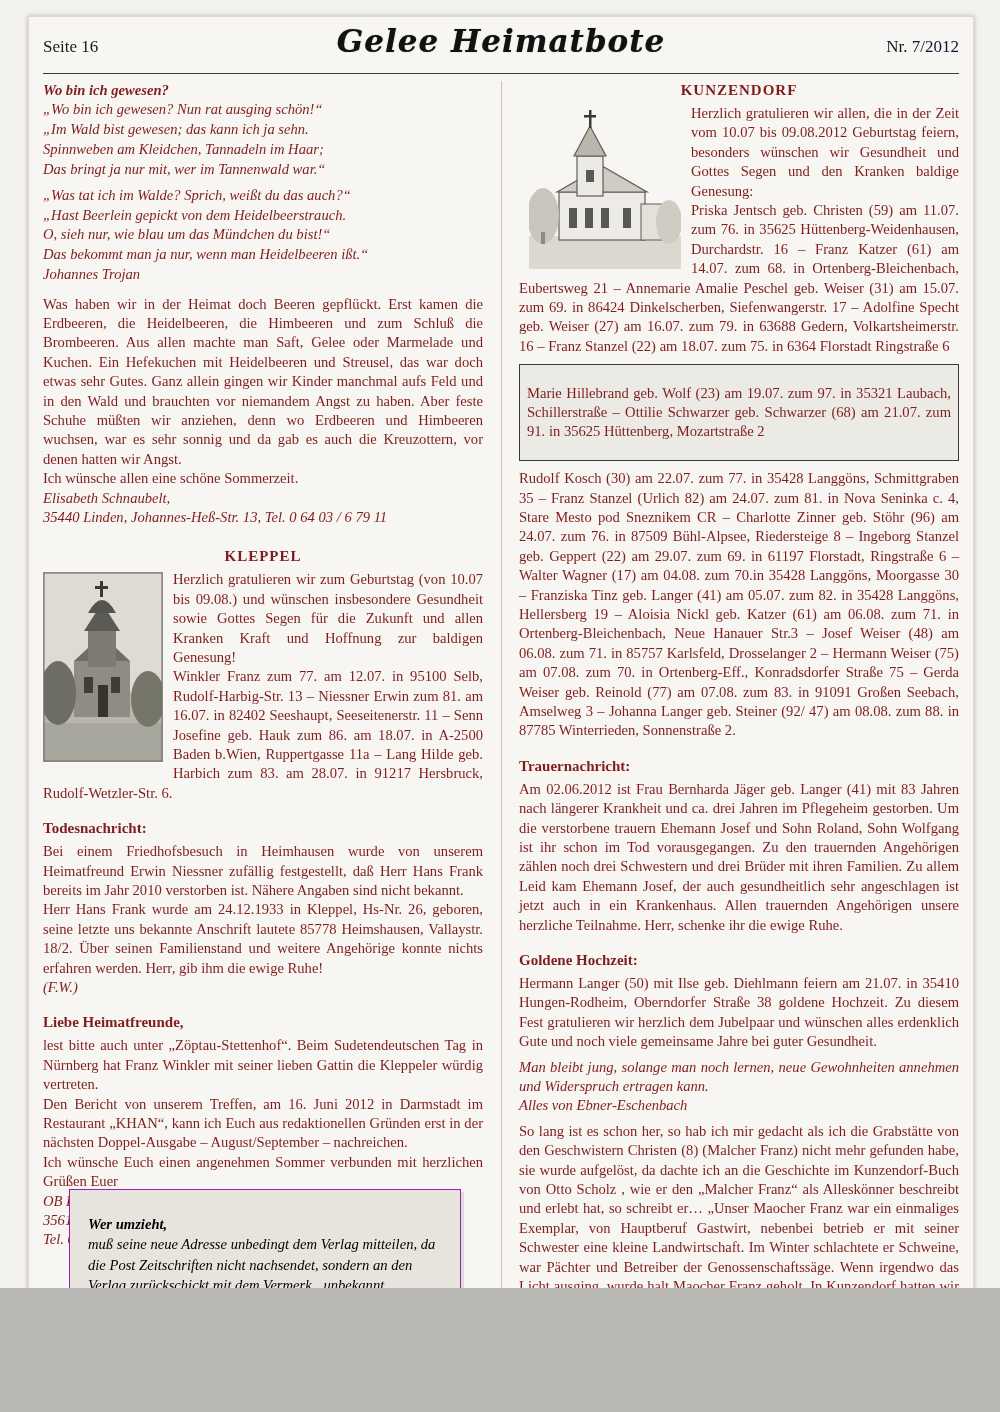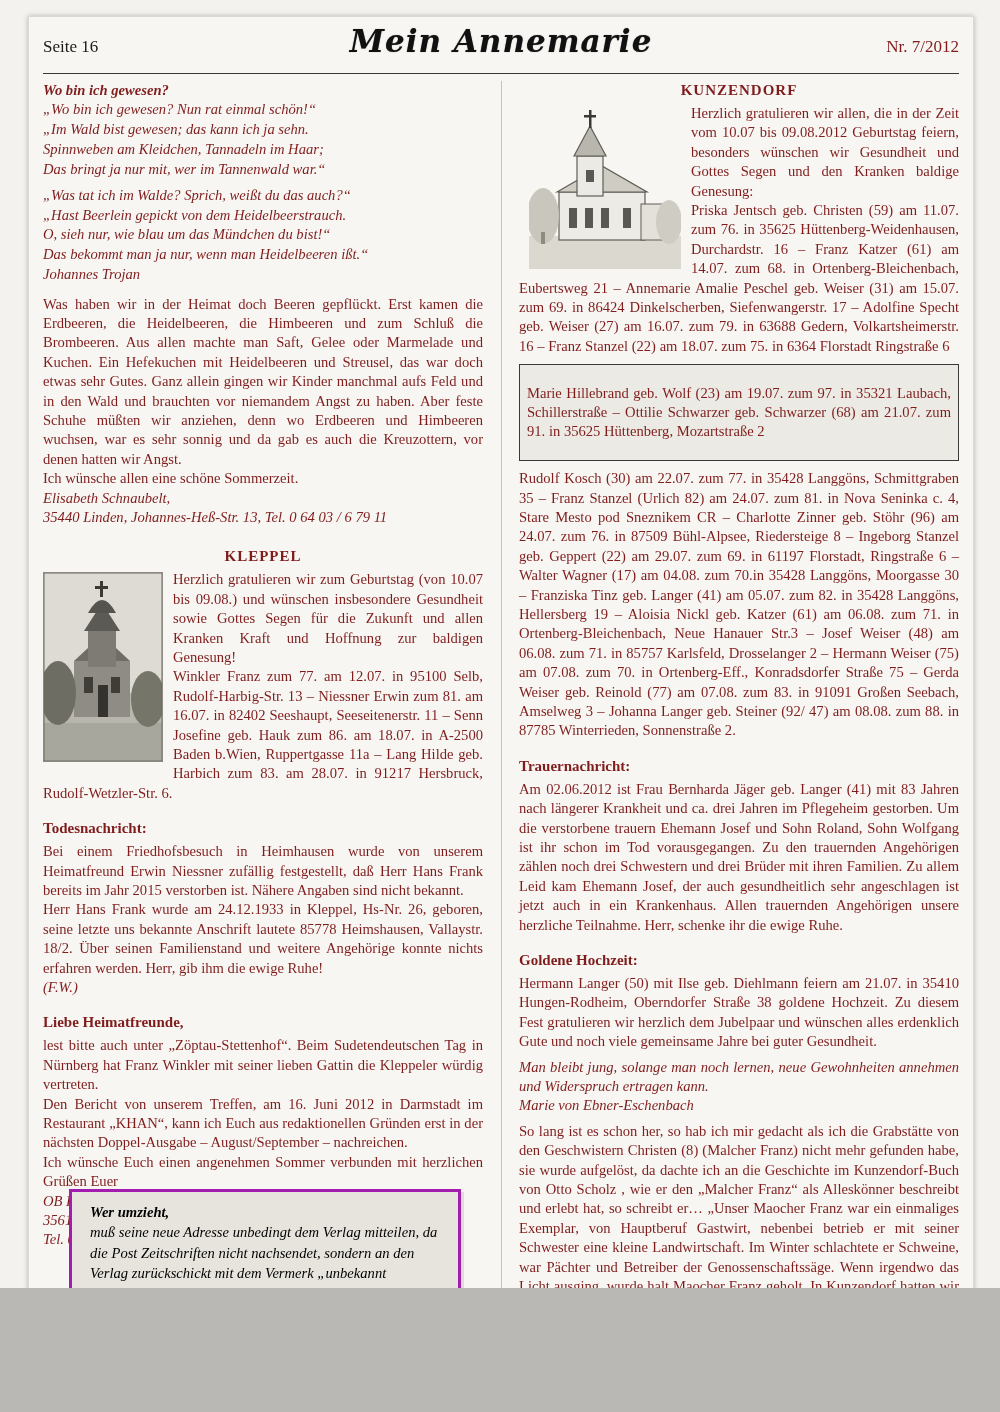--- a/index.html
+++ b/index.html
@@ -11,21 +11,21 @@
       radial-gradient(circle at 20% 30%, rgba(0,0,0,0.015) 0 2px, transparent 3px),
       radial-gradient(circle at 70% 60%, rgba(0,0,0,0.012) 0 2px, transparent 3px);
   }
   .paper{
     position:absolute;left:28px;top:16px;width:944px;height:1380px;
     background:#f7f6f2;box-shadow:0 0 5px rgba(0,0,0,0.25);
     border:1px solid #ddd9d2;
   }
   .masthead{position:absolute;left:0;top:0;width:944px;height:58px;}
   .mast-left{position:absolute;left:14px;top:20px;font-size:17px;color:#1a1a1a;}
-  .mast-right{position:absolute;right:14px;top:20px;font-size:17px;color:#7f1d1d;}
+  .mast-right{position:absolute;right:14px;top:20px;font-size:17px;color:#0f172a;}
   .mast-title{
     position:absolute;left:50%;top:6px;transform:translateX(-50%);
     font-family:"DejaVu Serif", serif;font-weight:bold;font-style:italic;
     font-size:31px;letter-spacing:1px;color:#111;
     text-shadow:0 0 1px rgba(0,0,0,0.5);
   }
   .rule{position:absolute;left:14px;top:56px;width:916px;height:1px;background:#3a3a3a;}
   .cols{position:absolute;left:14px;top:64px;width:916px;height:1300px;}
   .col{position:absolute;top:0;width:440px;font-size:14.6px;line-height:1.33;color:#7f1d1d;text-align:justify;}
   .col.left{left:0;}
@@ -47,47 +47,47 @@
   .figure2{
     float:left;width:152px;height:165px;margin:0 10px 4px 10px;
     background:#f7f6f2;position:relative;overflow:hidden;
   }
   .box{
     border:1px solid #3a3a3a;padding:19px 7px;margin:8px 0 8px 0;background:#eceae4;
     font-size:14.6px;line-height:1.3;
   }
   .noticebox{
     position:absolute;left:40px;top:1172px;width:392px;height:182px;
-    border:3px solid #a21caf;background:#e6e4dd;
+    border:1px solid #a21caf;background:#e6e4dd;
     box-shadow:3px 3px 0 rgba(0,0,0,0.10);
-    padding:10px 18px;box-sizing:border-box;
+    padding:24px 18px;box-sizing:border-box;
     font-style:italic;font-size:14.6px;line-height:1.4;
   }
   svg{display:block;}
 </style>
 </head>
 <body>
 
 <div class="page">
   <div class="paper">
 
     <div class="masthead">
       <div class="mast-left">Seite 16</div>
-      <div class="mast-title">Mein Annemarie</div>
+      <div class="mast-title">Gelee Heimatbote</div>
       <div class="mast-right">Nr. 7/2012</div>
     </div>
     <div class="rule"></div>
 
     <div class="cols">
       <div class="vrule"></div>
 
       <div class="col left">
 
         <p class="b ital">Wo bin ich gewesen?</p>
-        <p class="poem">„Wo bin ich gewesen? Nun rat einmal schön!“</p>
+        <p class="poem">„Wo bin ich gewesen? Nun rat ausging schön!“</p>
         <p class="poem">„Im Wald bist gewesen; das kann ich ja sehn.</p>
         <p class="poem">Spinnweben am Kleidchen, Tannadeln im Haar;</p>
         <p class="poem">Das bringt ja nur mit, wer im Tannenwald war.“</p>
         <div class="sp-s"></div>
         <p class="poem">„Was tat ich im Walde? Sprich, weißt du das auch?“</p>
         <p class="poem">„Hast Beerlein gepickt von dem Heidelbeerstrauch.</p>
         <p class="poem">O, sieh nur, wie blau um das Mündchen du bist!“</p>
         <p class="poem">Das bekommt man ja nur, wenn man Heidelbeeren ißt.“</p>
         <p class="sig">Johannes Trojan</p>
 
@@ -123,21 +123,21 @@
             <ellipse cx="104" cy="126" rx="17" ry="28" fill="#767569"></ellipse>
             <rect x="0" y="0" width="118" height="188" fill="none" stroke="#6b6861" stroke-width="1"></rect>
           </svg>
         </div>
 
         <p>Herzlich gratulieren wir zum Geburtstag (von 10.07 bis 09.08.) und wünschen insbesondere Gesundheit sowie Gottes Segen für die Zukunft und allen Kranken Kraft und Hoffnung zur baldigen Genesung!</p>
         <p>Winkler Franz zum 77. am 12.07. in 95100 Selb, Rudolf-Harbig-Str. 13 – Niessner Erwin zum 81. am 16.07. in 82402 Seeshaupt, Seeseitenerstr. 11 – Senn Josefine geb. Hauk zum 86. am 18.07. in A-2500 Baden b.Wien, Ruppertgasse 11a – Lang Hilde geb. Harbich zum 83. am 28.07. in 91217 Hersbruck, Rudolf-Wetzler-Str. 6.</p>
 
         <div class="sp-s"></div>
         <p class="head">Todesnachricht:</p>
-        <p>Bei einem Friedhofsbesuch in Heimhausen wurde von unserem Heimatfreund Erwin Niessner zufällig festgestellt, daß Herr Hans Frank bereits im Jahr 2015 verstorben ist. Nähere Angaben sind nicht bekannt.</p>
+        <p>Bei einem Friedhofsbesuch in Heimhausen wurde von unserem Heimatfreund Erwin Niessner zufällig festgestellt, daß Herr Hans Frank bereits im Jahr 2010 verstorben ist. Nähere Angaben sind nicht bekannt.</p>
         <p>Herr Hans Frank wurde am 24.12.1933 in Kleppel, Hs-Nr. 26, geboren, seine letzte uns bekannte Anschrift lautete 85778 Heimshausen, Vallaystr. 18/2. Über seinen Familienstand und weitere Angehörige konnte nichts erfahren werden. Herr, gib ihm die ewige Ruhe!</p>
         <p class="sig">(F.W.)</p>
 
         <div class="sp-s"></div>
         <p class="head">Liebe Heimatfreunde,</p>
         <p>lest bitte auch unter „Zöptau-Stettenhof“. Beim Sudetendeutschen Tag in Nürnberg hat Franz Winkler mit seiner lieben Gattin die Kleppeler würdig vertreten.</p>
         <p>Den Bericht von unserem Treffen, am 16. Juni 2012 in Darmstadt im Restaurant „KHAN“, kann ich Euch aus redaktionellen Gründen erst in der nächsten Doppel-Ausgabe – August/September – nachreichen.</p>
         <p>Ich wünsche Euch einen angenehmen Sommer verbunden mit herzlichen Grüßen Euer</p>
         <p class="sig">OB Franz Tinz,</p>
         <p class="sig">35614 Aßlar, Freiherr-vom-Stein-Str. 30,</p>
@@ -187,21 +187,21 @@
         <div class="sp-s"></div>
         <p class="head">Trauernachricht:</p>
         <p>Am 02.06.2012 ist Frau Bernharda Jäger geb. Langer (41) mit 83 Jahren nach längerer Krankheit und ca. drei Jahren im Pflegeheim gestorben. Um die verstorbene trauern Ehemann Josef und Sohn Roland, Sohn Wolfgang ist ihr schon im Tod vorausgegangen. Zu den trauernden Angehörigen zählen noch drei Schwestern und drei Brüder mit ihren Familien. Zu allem Leid kam Ehemann Josef, der auch gesundheitlich sehr angeschlagen ist jetzt auch in ein Krankenhaus. Allen trauernden Angehörigen unsere herzliche Teilnahme. Herr, schenke ihr die ewige Ruhe.</p>
 
         <div class="sp-s"></div>
         <p class="head">Goldene Hochzeit:</p>
         <p>Hermann Langer (50) mit Ilse geb. Diehlmann feiern am 21.07. in 35410 Hungen-Rodheim, Oberndorfer Straße 38 goldene Hochzeit. Zu diesem Fest gratulieren wir herzlich dem Jubelpaar und wünschen alles erdenklich Gute und noch viele gemeinsame Jahre bei guter Gesundheit.</p>
 
         <div class="sp-s"></div>
         <p class="ital">Man bleibt jung, solange man noch lernen, neue Gewohnheiten annehmen und Widerspruch ertragen kann.</p>
-        <p class="sig">Marie von Ebner-Eschenbach</p>
+        <p class="sig">Alles von Ebner-Eschenbach</p>
 
         <div class="sp-s"></div>
         <p>So lang ist es schon her, so hab ich mir gedacht als ich die Grabstätte von den Geschwistern Christen (8) (Malcher Franz) nicht mehr gefunden habe, sie wurde aufgelöst, da dachte ich an die Geschichte im Kunzendorf-Buch von Otto Scholz , wie er den „Malcher Franz“ als Alleskönner beschreibt und erlebt hat, so schreibt er… „Unser Maocher Franz war ein einmaliges Exemplar, von Hauptberuf Gastwirt, nebenbei betrieb er mit seiner Schwester eine kleine Landwirtschaft. Im Winter schlachtete er Schweine, war Pächter und Betreiber der Genossenschaftssäge. Wenn irgendwo das Licht ausging, wurde halt Maocher Franz geholt. In Kunzendorf hatten wir nur ganz kurze Zeit einen Friseur, also gingen wir Kinder oft zu Maocher Franzn, der konnte das Haareschneiden auch. Und er konnte noch</p>
       </div>
     </div>
 
     <div class="noticebox">
       <p class="b">Wer umzieht,</p>
       <p>muß seine neue Adresse unbedingt dem Verlag mitteilen, da die Post Zeitschriften nicht nachsendet, sondern an den Verlag zurückschickt mit dem Vermerk „unbekannt verzogen“. Die Heimatzeitung erreicht Sie dann nicht mehr.</p>
       <div class="sp-s"></div>

